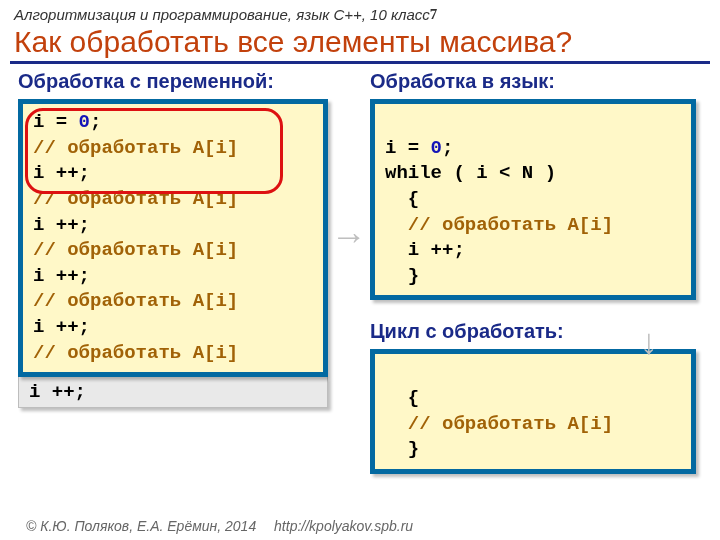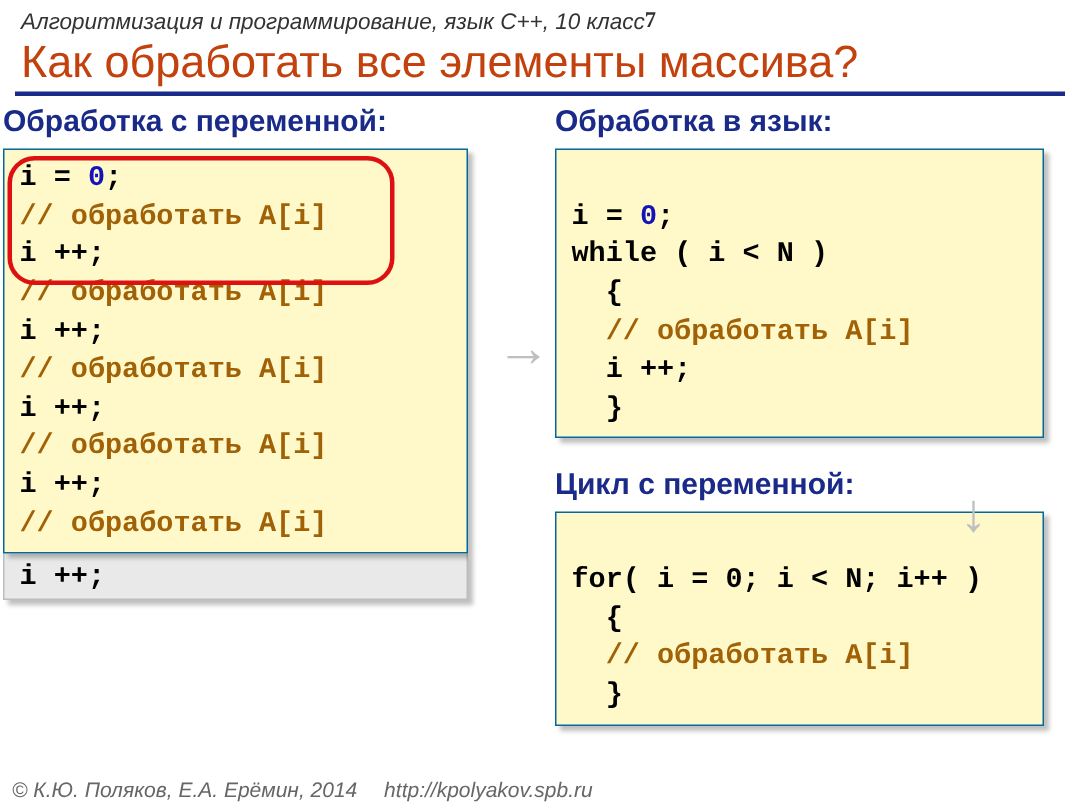--- a/index.html
+++ b/index.html
@@ -3,32 +3,32 @@
 <meta charset="utf-8">
 <style>
   html,body{margin:0;padding:0;width:720px;height:540px;font-family:Arial,Helvetica,sans-serif;background:#fff;overflow:hidden}
   .header{color:#333;font-size:15px;font-style:italic;padding:6px 14px 0 14px;display:flex;justify-content:flex-start}
   .header .pg{font-style:normal;font-family:'Times New Roman',serif;font-weight:bold;color:#333}
   .title{font-size:30px;font-weight:normal;color:#c2410c;padding:2px 14px 2px 14px}
   .rule{height:3px;background:#1a2a88;margin:0 10px}
   .subh{font-size:20px;font-weight:bold;color:#1a2a88;font-family:Arial;}
   .content{position:relative;padding:4px 14px 0 14px}
   .col{position:absolute}
-  .colL{left:2px;top:6px;width:310px}
+  .colL{left:18px;top:6px;width:310px}
   .colR{left:370px;top:6px;width:326px}
-  .codebox{background:#fff8c8;border:1px solid #0369a1;box-shadow:3px 3px 3px rgba(0,0,0,.25);padding:6px 10px;font-family:'Courier New',monospace;font-size:19px;line-height:1.35;font-weight:bold;color:#000;position:relative}
+  .codebox{background:#fff8c8;border:5px solid #0369a1;box-shadow:3px 3px 3px rgba(0,0,0,.25);padding:6px 10px;font-family:'Courier New',monospace;font-size:19px;line-height:1.35;font-weight:bold;color:#000;position:relative}
   .cm{color:#a16207}
   .kw{color:#000000}
   .num{color:#1414b8}
   .extra{background:#e9e9e9;border:1px solid #bdbdbd;border-top:none;box-shadow:3px 3px 3px rgba(0,0,0,.25);padding:4px 10px;font-family:'Courier New',monospace;font-size:19px;font-weight:bold}
   .hiloop{position:absolute;left:2px;top:4px;width:252px;height:80px;border:3px solid #d11;border-radius:18px;pointer-events:none}
   .arrow{position:absolute;font-size:36px;color:#bfbfbf;line-height:1}
   .arrowR{left:331px;top:150px}
   .arrowD{left:640px;top:260px;transform:rotate(0deg)}
-  .footer{position:absolute;left:0;bottom:6px;width:100%;padding:0 8px;color:#666;font-size:14px;font-style:italic;box-sizing:border-box}
+  .footer{position:absolute;left:0;bottom:6px;width:100%;padding:0 26px;color:#666;font-size:14px;font-style:italic;box-sizing:border-box}
   .footer a{color:#666;text-decoration:none;margin-left:14px}
 </style>
 </head>
 <body>
 
 <div class="header">
   <span>Алгоритмизация и программирование, язык C++, 10 класс</span>
   <span class="pg">7</span>
 </div>
 <div class="title">Как обработать все элементы массива?</div>
@@ -54,23 +54,23 @@
     <div class="extra">i ++;</div>
   </div>
 
   <div class="arrow arrowR">→</div>
 
   <div class="col colR">
     <div class="subh">Обработка в язык:</div>
     <div class="codebox" style="margin-top:6px;white-space:pre">
 <div><span>i = </span><span class="num">0</span><span>;</span></div><div><span class="kw">while</span><span> ( i &lt; N )</span></div><div>  {</div><div class="cm">  // обработать A[i]</div><div>  i ++;</div><div>  }</div></div>
 
-    <div class="subh" style="margin-top:20px">Цикл с переменной:</div>
+    <div class="subh" style="margin-top:20px">Цикл с обработать:</div>
     <div class="codebox" style="margin-top:6px;white-space:pre">
-<div><span class="kw">for</span><span>( i = 0; i &lt; N; i++ )</span></div><div>  {</div><div class="cm">  // обработать A[i]</div><div>  }</div></div>
+<div>  {</div><div class="cm">  // обработать A[i]</div><div>  }</div></div>
   </div>
 
   <div class="arrow arrowD">↓</div>
 
 </div>
 
 <div class="footer">
   <span>© К.Ю. Поляков, Е.А. Ерёмин, 2014</span>
   <a>http://kpolyakov.spb.ru</a>
 </div>

